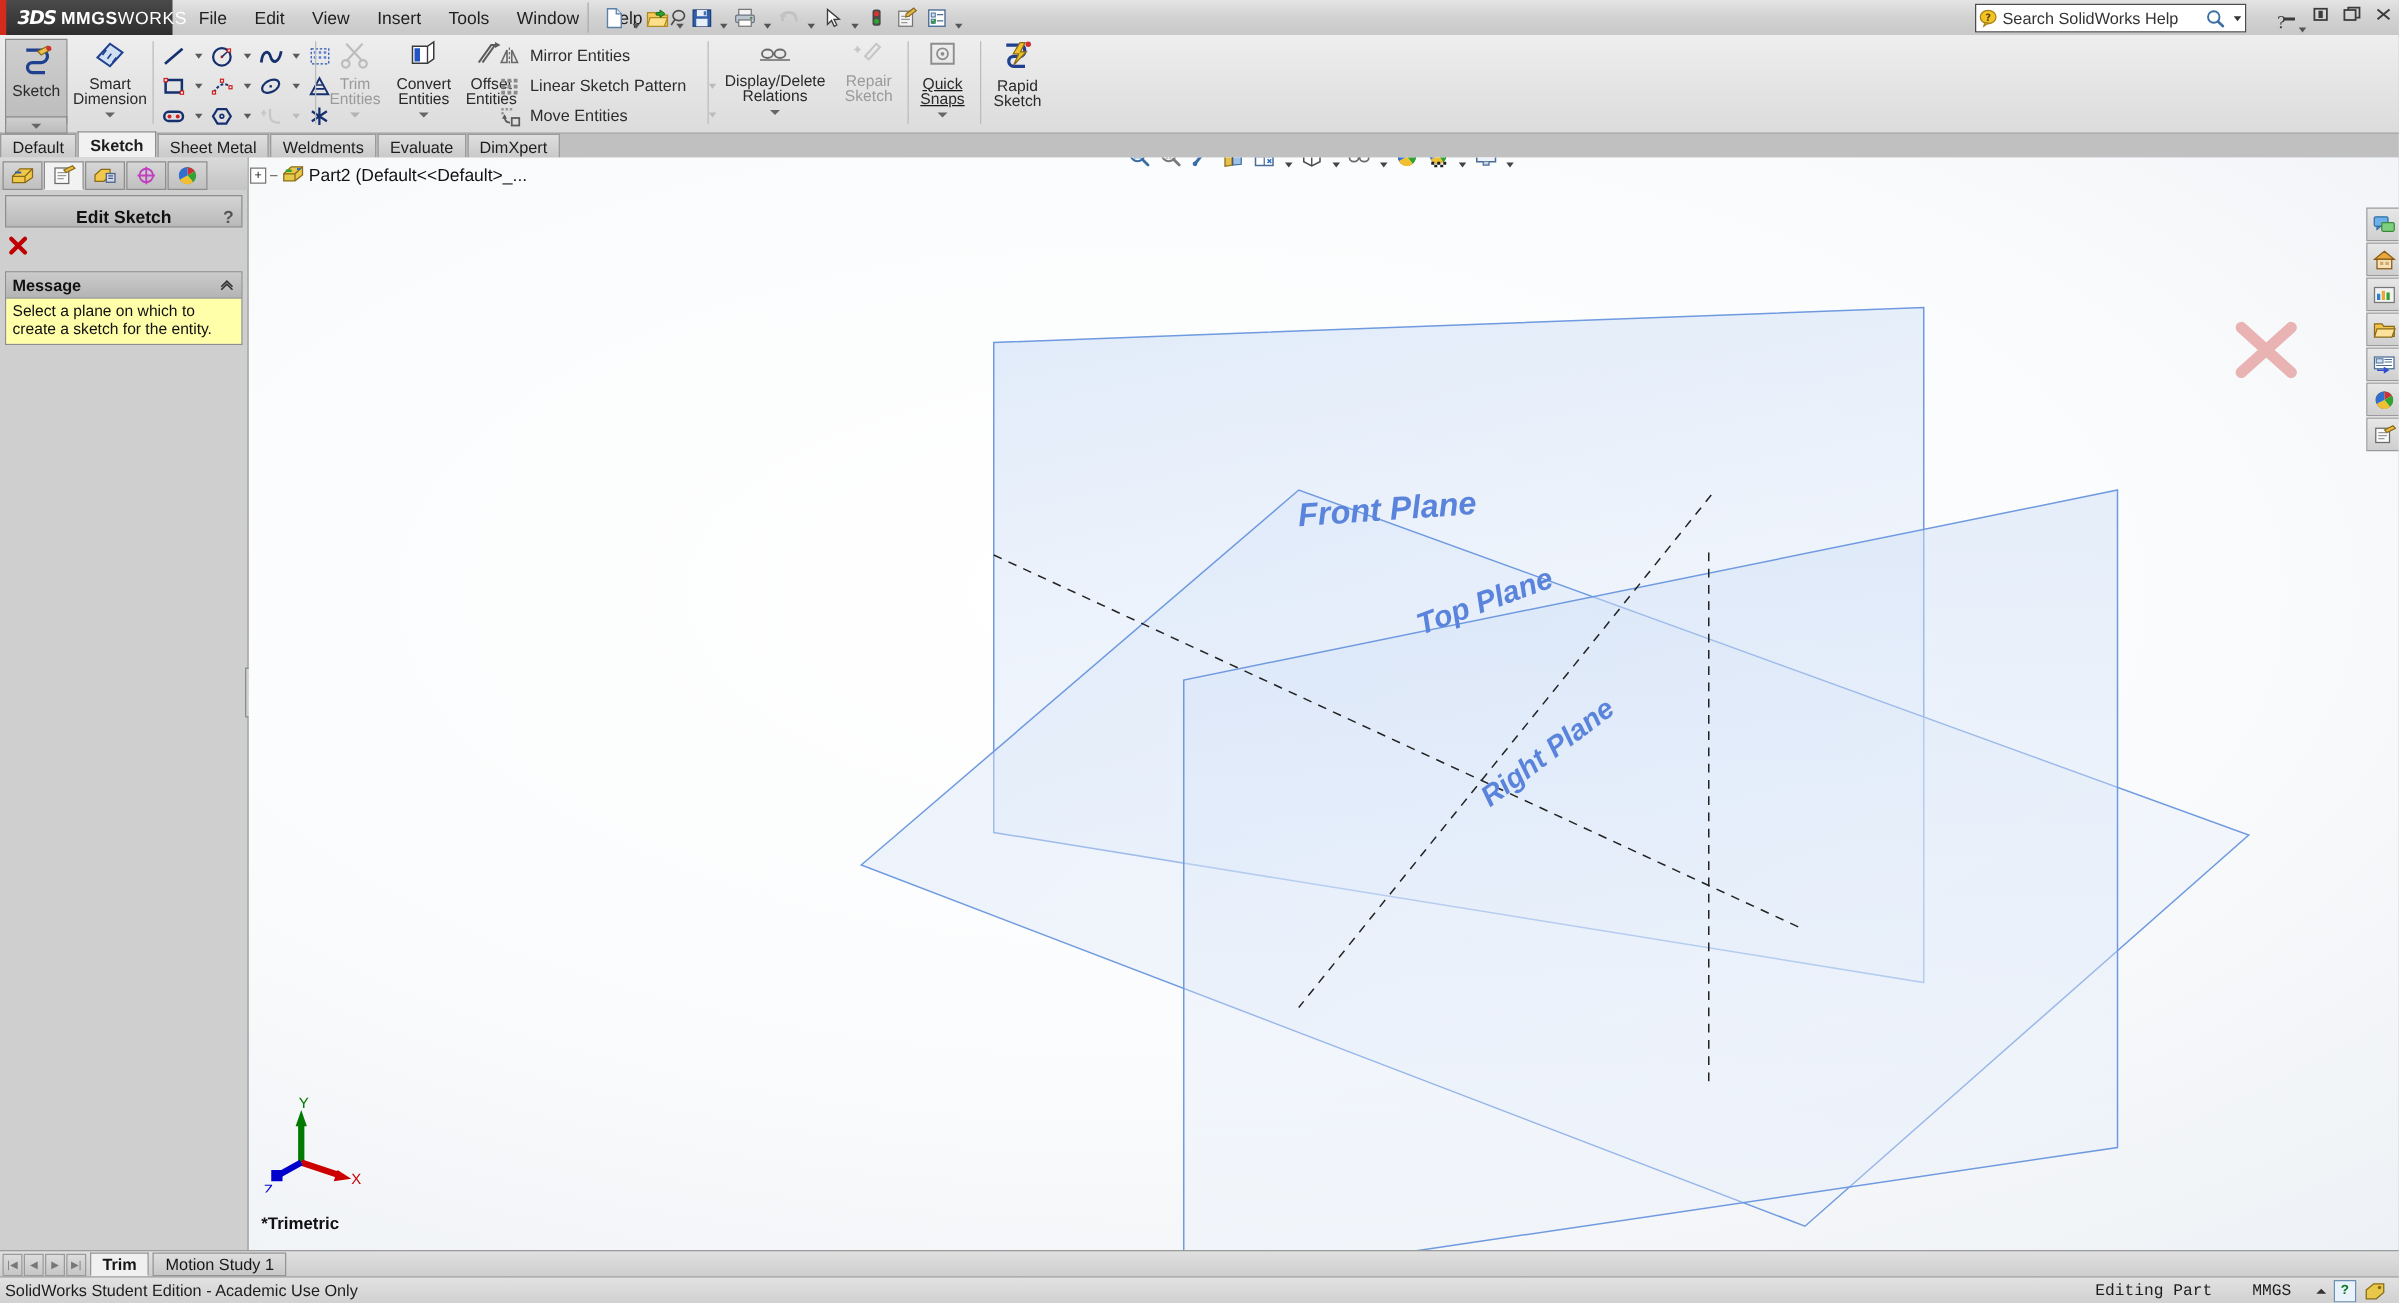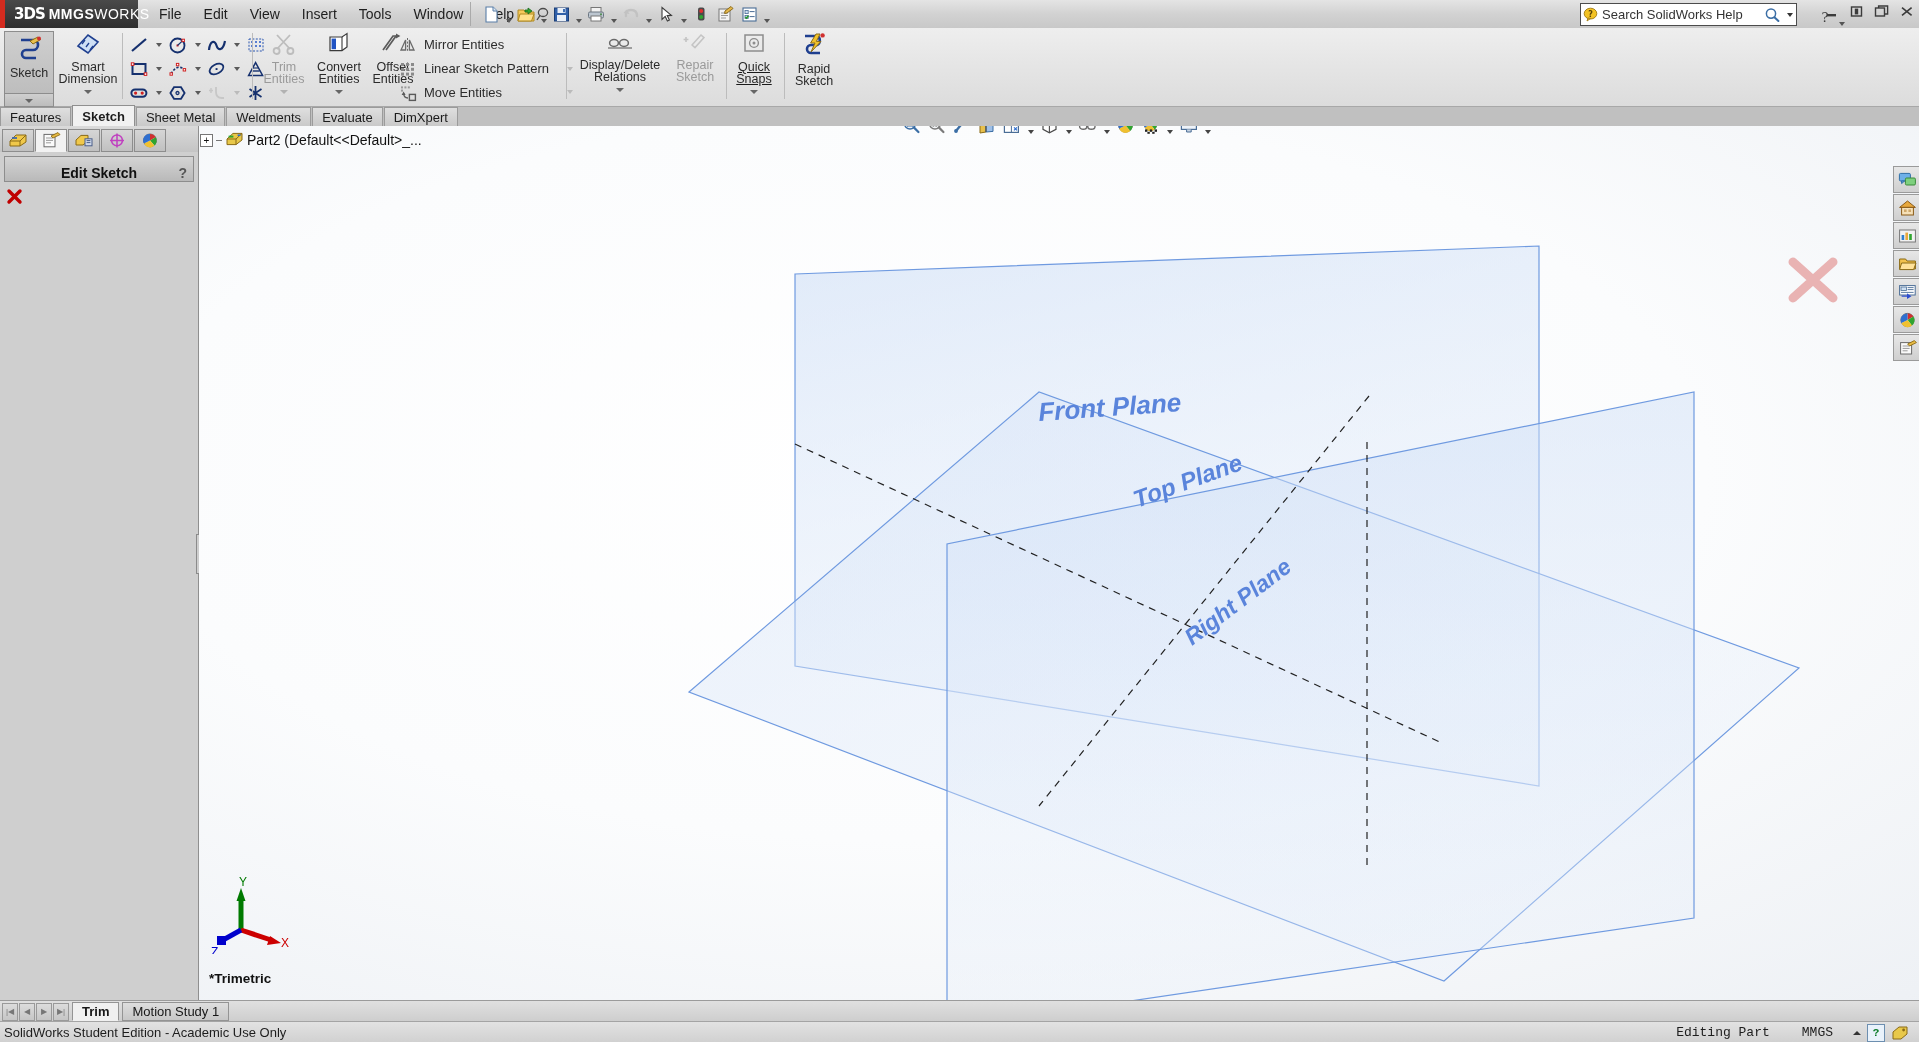--- a/index.html
+++ b/index.html
@@ -13,21 +13,21 @@
   .app{position:relative;width:1919px;height:1042px;}
 
   
   .titlebar{position:absolute;left:0;top:0;width:1919px;height:28px;
     background:linear-gradient(to bottom,#e4e4e4 0%,#d2d2d2 50%,#c8c8c8 100%);
     border-bottom:1px solid #9a9a9a;}
   .logo{position:absolute;left:0;top:0;width:138px;height:28px;
     background:linear-gradient(to bottom,#4a4a4a,#2e2e2e);
     display:flex;align-items:center;}
   .logo-accent{position:absolute;left:0;top:0;width:5px;height:28px;background:#d42b1f;}
-  .logo-3ds{color:#fff;font-size:15px;font-weight:bold;margin-left:14px;
+  .logo-3ds{color:#fff;font-size:15px;font-style:italic;font-weight:bold;margin-left:14px;
      letter-spacing:-1px;font-family:"DejaVu Sans",sans-serif;}
   .logo-text{color:#fff;font-size:14px;font-weight:bold;letter-spacing:.5px;margin-left:4px;}
   .logo-text .lt{font-weight:normal;}
   .menu{position:absolute;left:148px;top:0;height:28px;display:flex;align-items:center;}
   .menu-item{padding:3px 11px;font-size:14px;color:#1e1e1e;cursor:default;}
   .pin-icon{margin-left:6px;width:22px;height:22px;display:flex;align-items:center;justify-content:center;}
 
   
   .qat{position:absolute;left:470px;top:2px;height:24px;display:flex;align-items:center;
     border-left:1px solid #aaa;padding-left:8px;}
@@ -593,21 +593,21 @@
               <circle cx="22.6" cy="3.4" r="2.2" fill="#d03030"></circle>
             </svg>
         </div>
         <div class="lbl"><span>Rapid</span><br><span>Sketch</span></div>
       </div>
     </div>
   </div>
 
   <div class="tabstrip-bg"></div>
   <div class="cmdtabs">
-    <div class="ctab">Features</div>
+    <div class="ctab">Default</div>
     <div class="ctab active">Sketch</div>
     <div class="ctab">Sheet Metal</div>
     <div class="ctab">Weldments</div>
     <div class="ctab">Evaluate</div>
     <div class="ctab">DimXpert</div>
   </div>
 
   <div class="leftpanel">
     <div class="pmtabs">
       <div class="pmtab">
@@ -654,20 +654,31 @@
     </div>
 
     <div class="pmok">
       <span>
         <svg width="17" height="17" viewBox="0 0 17 17">
             <path d="M3 3 L14 14 M14 3 L3 14" stroke="#c00000" stroke-width="3.4" stroke-linecap="round"></path>
           </svg>
       </span>
     </div>
 
+    <div class="msgbox">
+      <div class="msghead">
+        <span class="t">Message</span>
+        <span>
+          <svg width="13" height="11" viewBox="0 0 13 11">
+              <path d="M2 7.4 L6.5 3 L11 7.4 M2 9.8 L6.5 5.4 L11 9.8" fill="none" stroke="#333" stroke-width="1.3"></path>
+            </svg>
+        </span>
+      </div>
+      <div class="msgbody">Select a plane on which to create a sketch for the entity.</div>
+    </div>
   </div>
 
   <div class="splitter">
       <i></i>
       <i></i>
       <i></i>
     </div>
 
   <div class="gfx">
 

